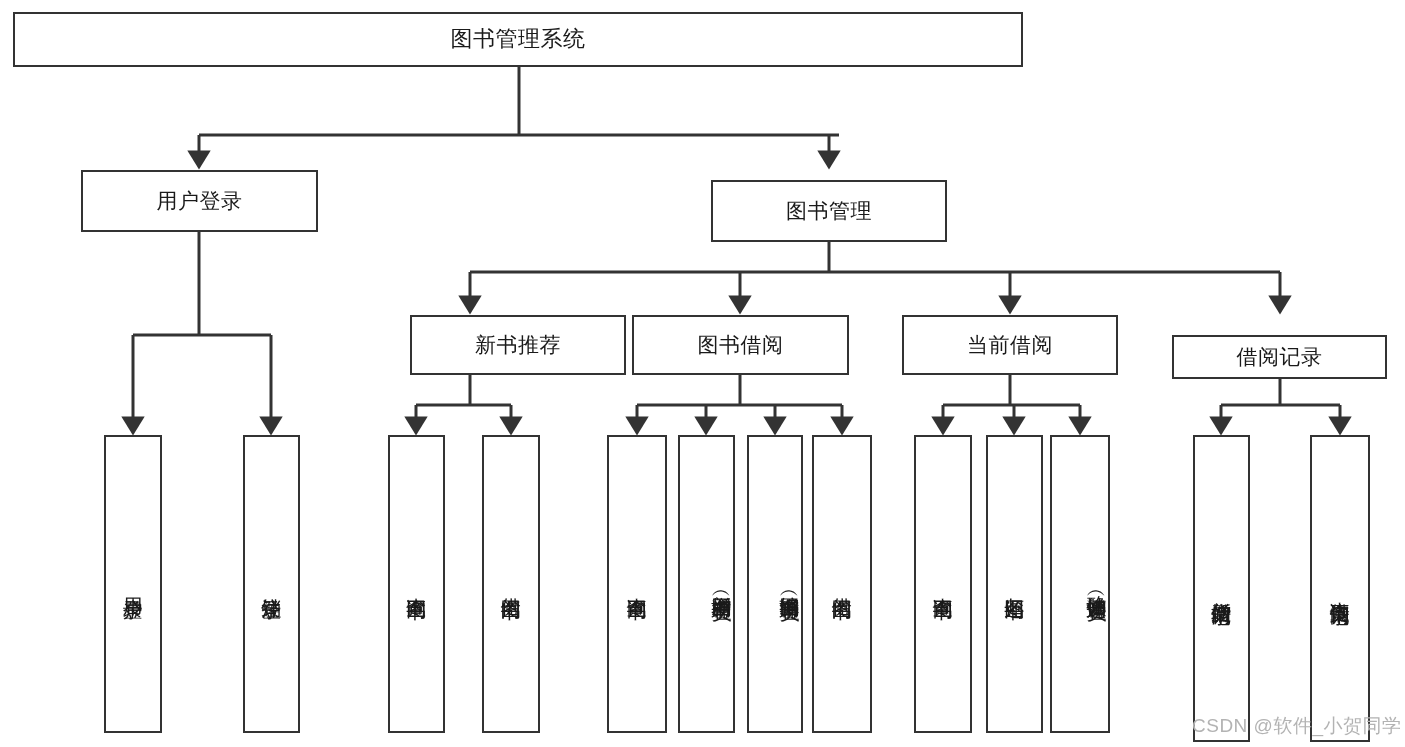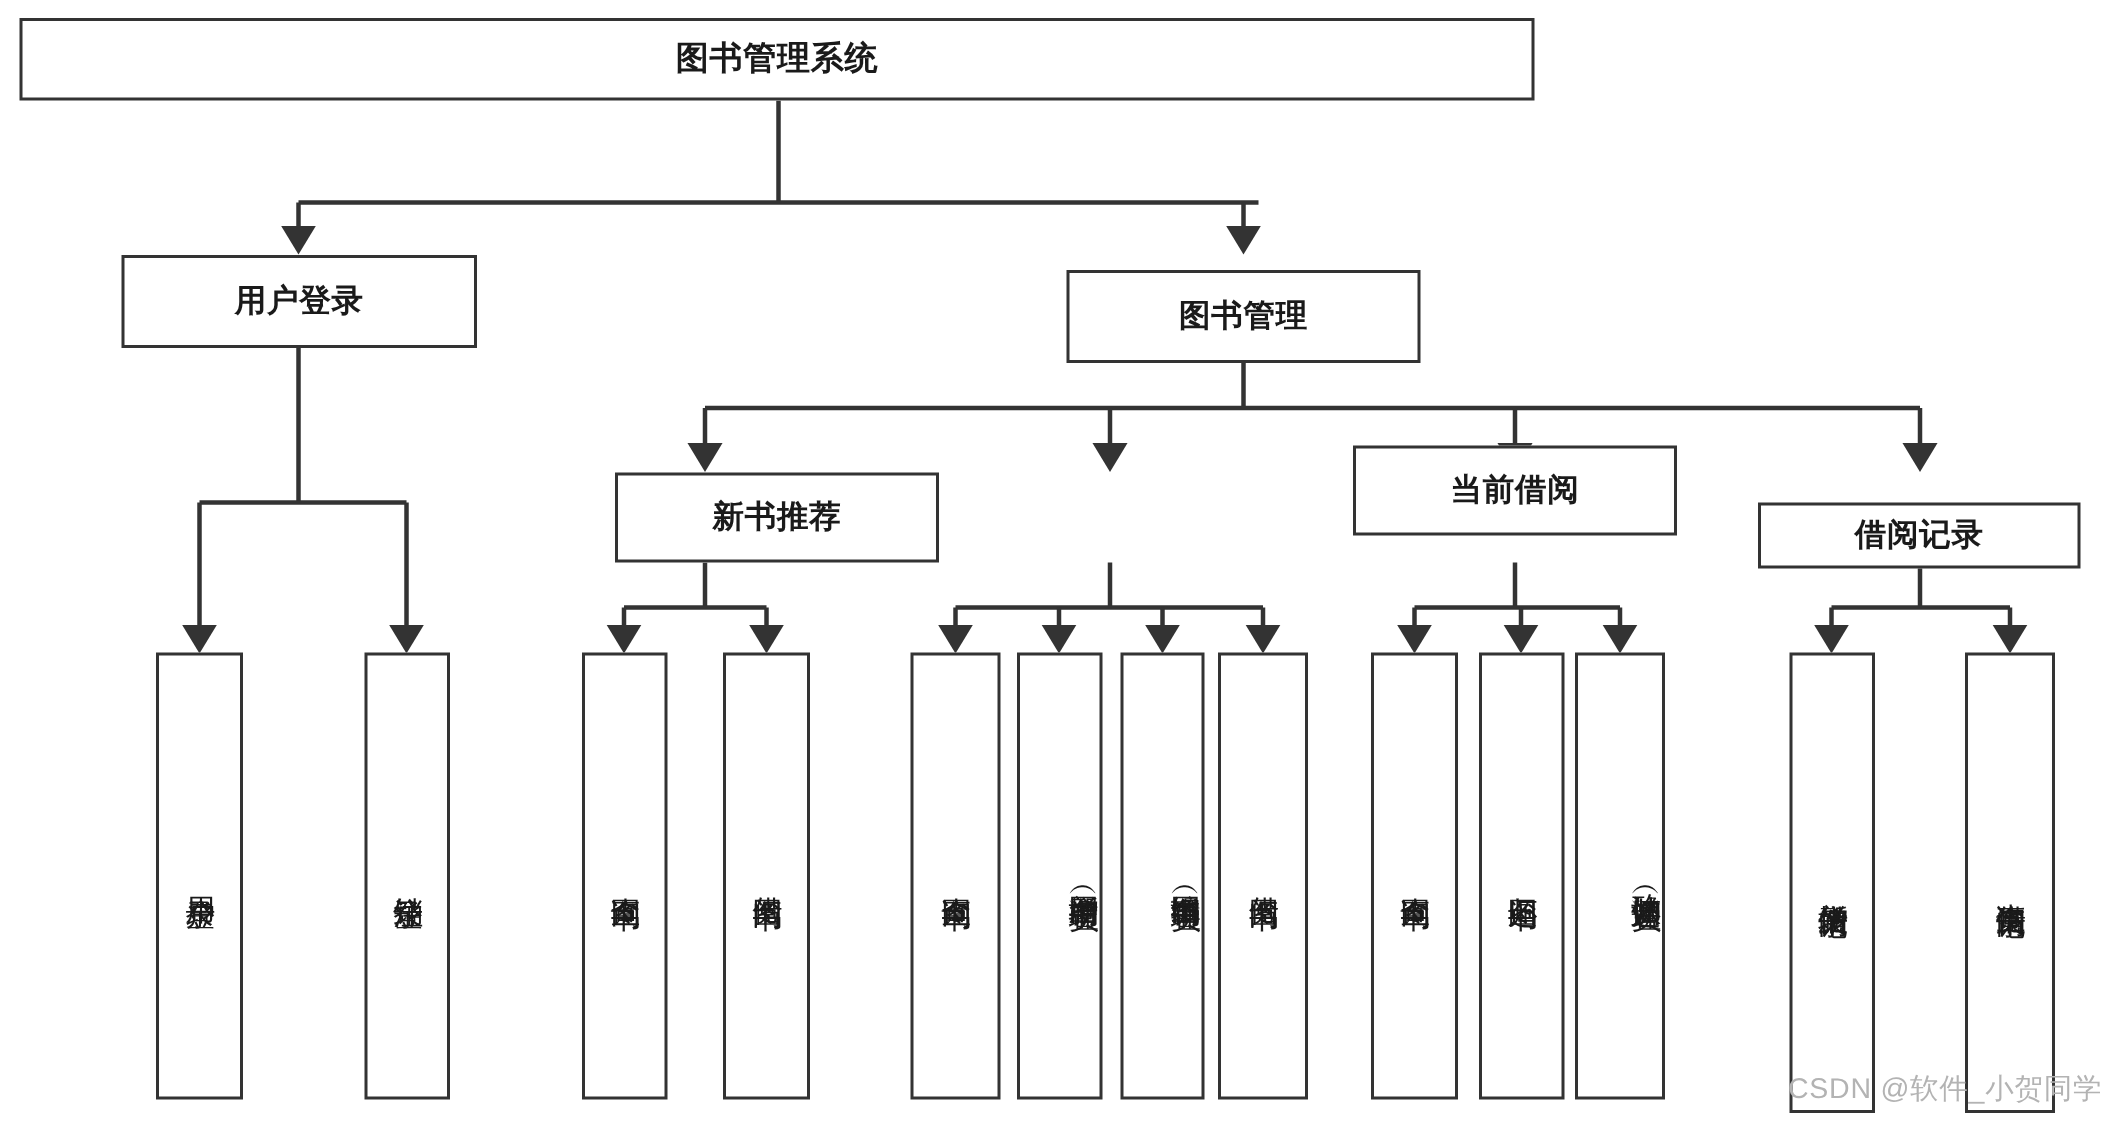--- a/index.html
+++ b/index.html
@@ -35,21 +35,20 @@
     border: 2px solid #333333;
     display: flex;
     align-items: center;
     justify-content: center;
     color: #1a1a1a;
     line-height: 1.12;
   }
   .node.horizontal {
     font-size: 21px;
     letter-spacing: 0.5px;
-    font-weight: bold;
   }
   .node.vertical {
     writing-mode: vertical-rl;
     text-orientation: upright;
     font-size: 20px;
     letter-spacing: 1px;
     padding: 4px 0;
   }
   .node.vertical .node-label {
     writing-mode: vertical-rl;
@@ -143,21 +142,24 @@
   <div class="node horizontal" style="left:81px; top:170px; width:237px; height:62px;">
     <span class="node-label">用户登录</span>
   </div>
   <div class="node horizontal" style="left:711px; top:180px; width:236px; height:62px;">
     <span class="node-label">图书管理</span>
   </div>
 
   <div class="node horizontal" style="left:362px; top:315px; width:216px; height:60px;margin-left:48px;">
     <span class="node-label">新书推荐</span>
   </div>
-  <div class="node horizontal" style="left:902px; top:297px; width:216px; height:60px;">
+  <div class="node horizontal" style="left:632px; top:315px; width:217px; height:60px;">
+    <span class="node-label">图书借阅</span>
+  </div>
+  <div class="node horizontal" style="left:902px; top:315px; width:216px; height:60px;">
     <span class="node-label">当前借阅</span>
   </div>
   <div class="node horizontal" style="left:1172px; top:315px; width:215px; height:44px;margin-top:20px;">
     <span class="node-label">借阅记录</span>
   </div>
 
   <div class="node vertical" style="left:104px; top:435px; width:58px; height:298px; align-items:center;">
     <span class="node-label">用户登录</span>
   </div>
   <div class="node vertical" style="left:243px; top:435px; width:57px; height:298px; align-items:center;">

